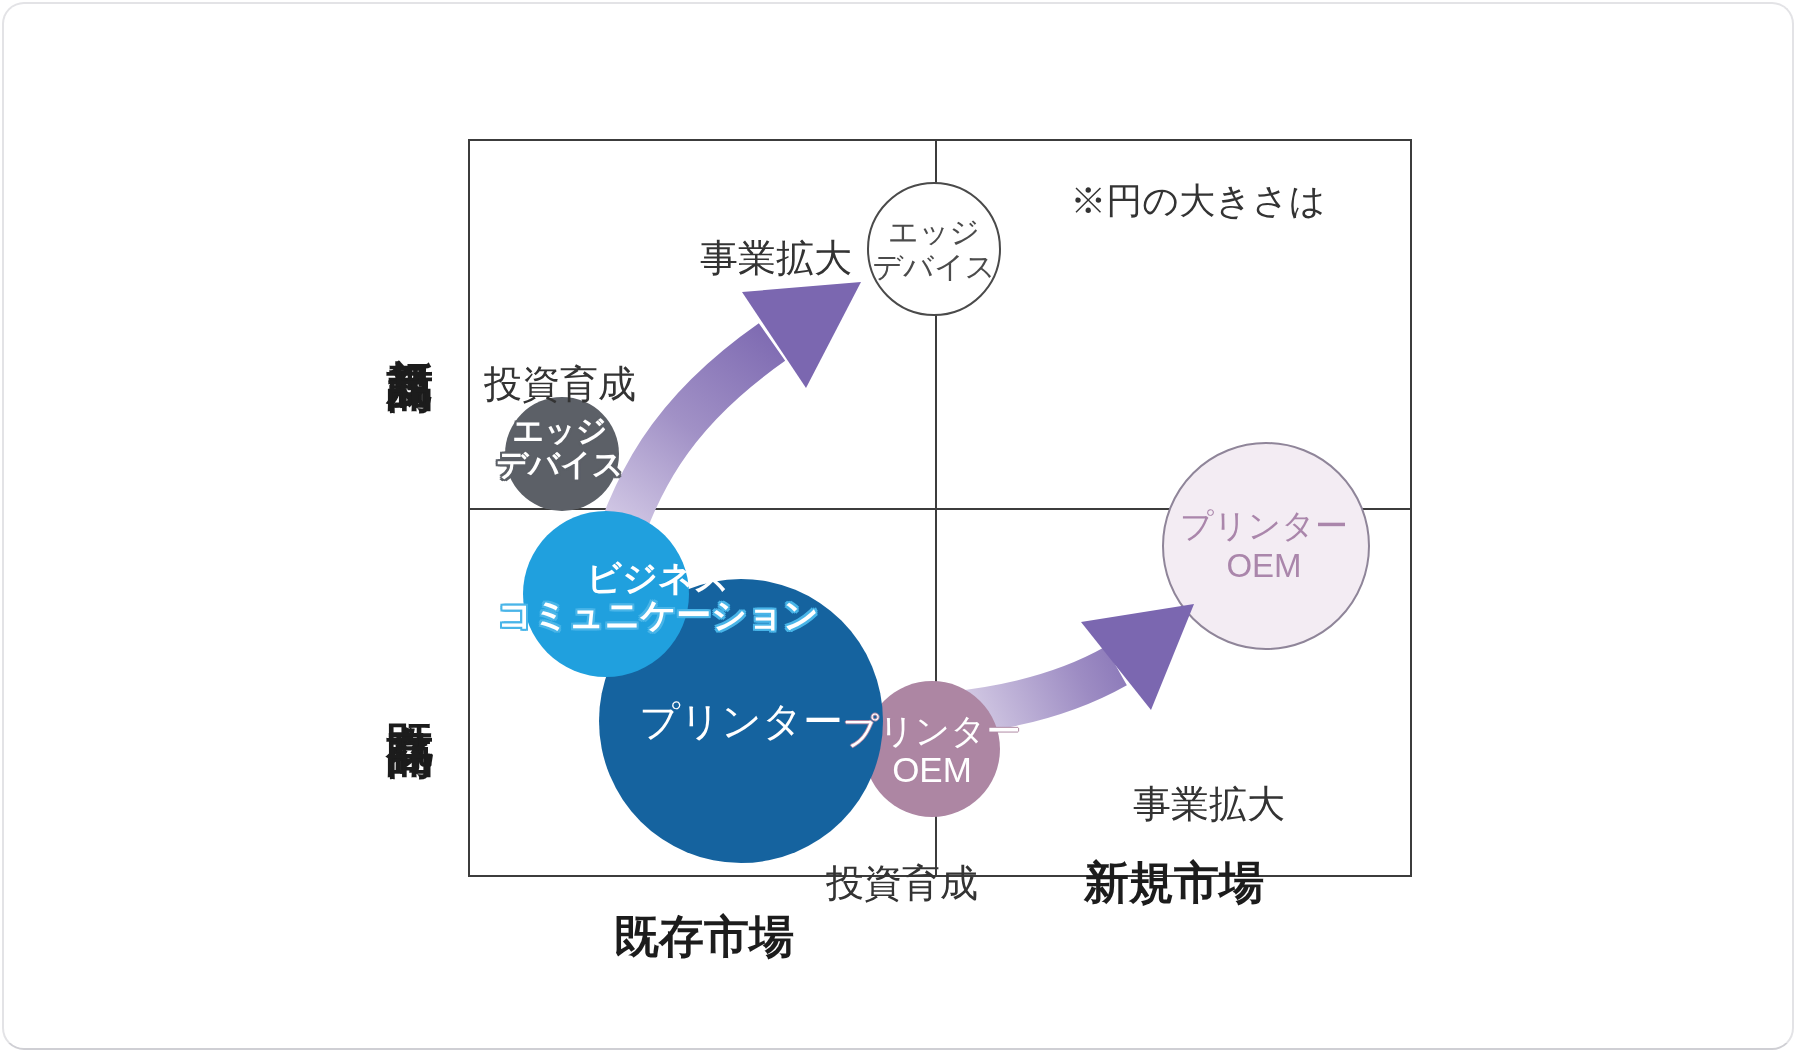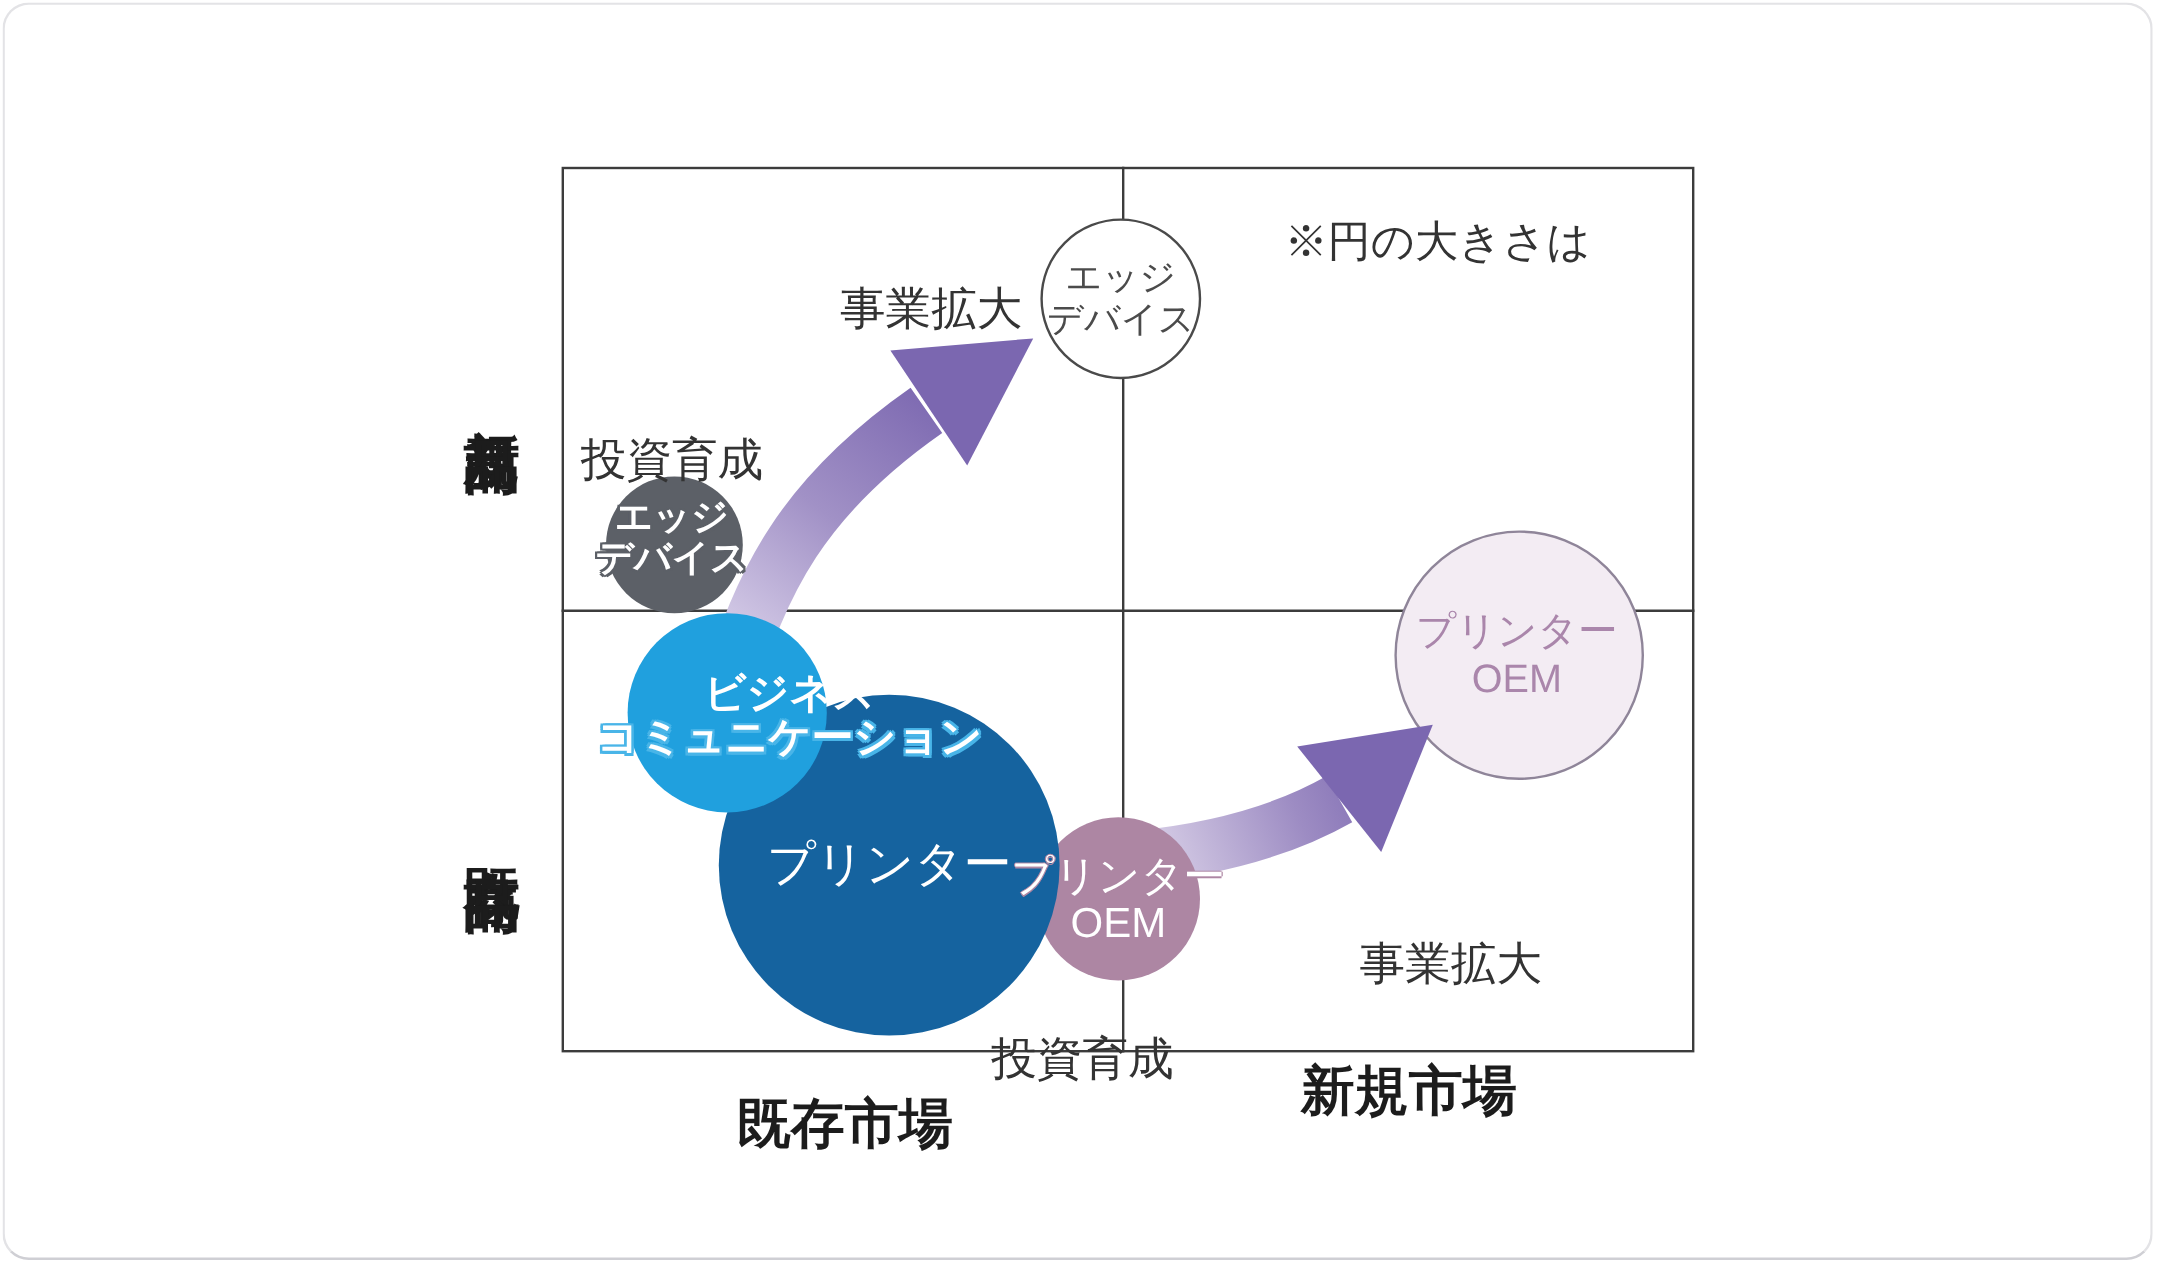--- a/index.html
+++ b/index.html
@@ -84,21 +84,21 @@
 
   <div class="circle c-gray"></div>
   <div class="circle c-mauve"></div>
   <div class="circle c-dblue"></div>
   <div class="circle c-lblue"></div>
   <div class="circle c-white"></div>
 
   <div class="txt v-label center" style="left:406px; top:322px;">新規商品</div>
   <div class="txt v-label center" style="left:406px; top:688px;">既存商品</div>
   <div class="txt x-label center" style="left:700px; top:933px;">既存市場</div>
-  <div class="txt x-label center" style="left:1170px; top:905px;">新規市場</div>
+  <div class="txt x-label center" style="left:1170px; top:879px;">新規市場</div>
 
   <div class="txt note center" style="left:1194px; top:197px;text-align:right;">
     <div>※円の大きさは</div>
   </div>
 
   <div class="txt flow center" style="left:556px; top:346px;">投資育成</div>
   <div class="txt flow center" style="left:772px; top:220px;">事業拡大</div>
   <div class="txt flow center" style="left:898px; top:845px;">投資育成</div>
   <div class="txt flow center" style="left:1205px; top:766px;">事業拡大</div>
 

